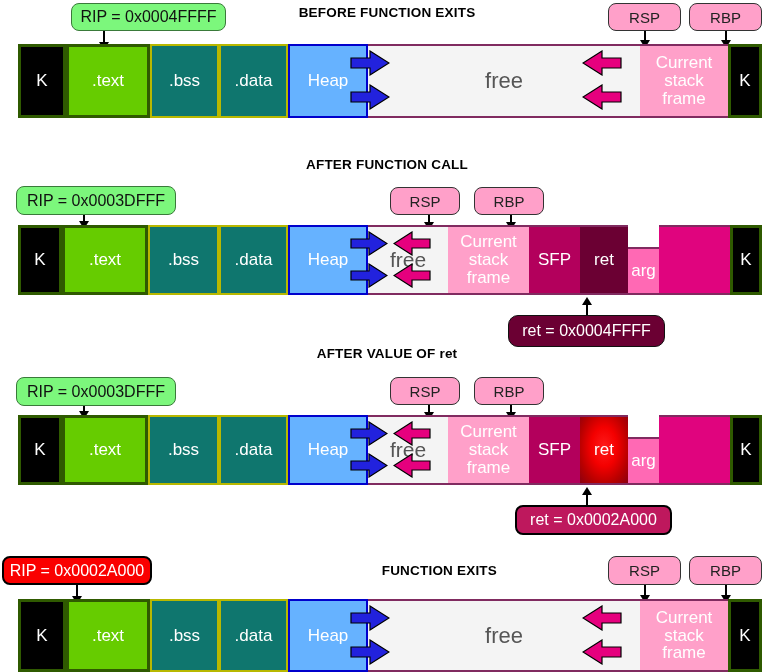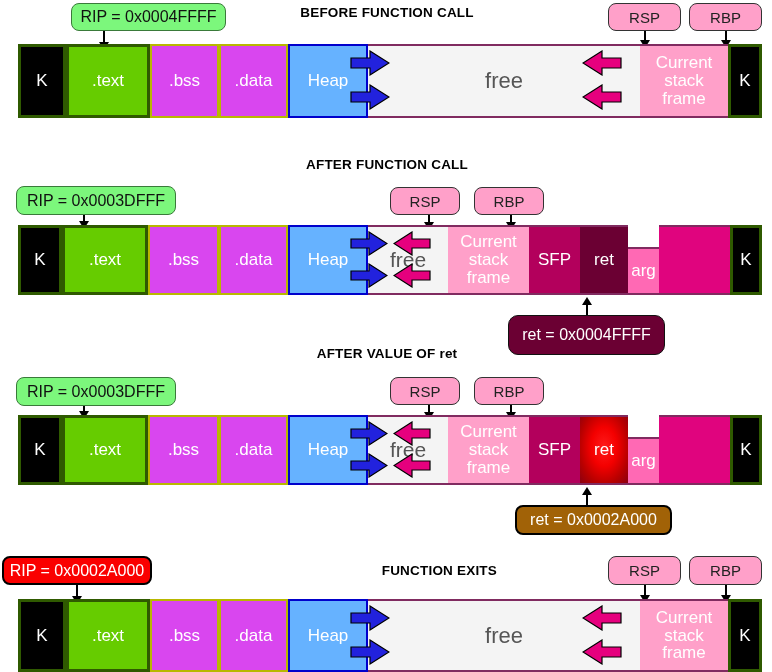--- a/index.html
+++ b/index.html
@@ -22,21 +22,21 @@
   .seg{
     position:absolute;box-sizing:border-box;top:0;bottom:0;
     display:flex;align-items:center;justify-content:center;
     color:#ffffff;font-size:17px;line-height:1.05;text-align:center;
     overflow:hidden;white-space:pre-line;
   }
   .seg.csf{font-size:17px;}
 
   .k{background:#000000;border:3px solid #2f5a00;}
   .text{background:#66cc00;border:3px solid #2f5a00;}
-  .bss,.data{background:#d946ef;border:2px solid #b8b800;}
+  .bss,.data{background:#0f766e;border:2px solid #b8b800;}
   .heap{background:#66b2ff;border:2px solid #0000cc;}
   .free{background:#f4f4f4;border-top:2px solid #802b60;border-bottom:2px solid #802b60;
         color:#555555;font-size:22px;}
   .free.narrow{font-size:21px;}
   .csfseg{background:#ffa0c9;border-top:2px solid #802b60;border-bottom:2px solid #802b60;}
   .sfp{background:#b3005c;border-top:2px solid #802b60;border-bottom:2px solid #802b60;}
   .ret{background:#6b0033;border-top:2px solid #802b60;border-bottom:2px solid #802b60;}
   .ret.hot{background:radial-gradient(ellipse at 50% 45%, #ff1a1a 0%, #f40000 38%, #b80000 72%, #8a0010 100%);}
   .arg{background:#ff69b4;border-top:2px solid #802b60;border-bottom:2px solid #802b60;margin-top:22px;}
   .rest{background:#e0047e;border-top:2px solid #802b60;border-bottom:2px solid #802b60;}
@@ -44,21 +44,21 @@
   
   .pill{
     position:absolute;box-sizing:border-box;
     display:flex;align-items:center;justify-content:center;
     border-radius:8px;font-size:16px;white-space:nowrap;
   }
   .pill.rip-green{background:#7cf77c;border:1.5px solid #3a7a3a;color:#111;}
   .pill.rip-red{background:#fa0000;border:2px solid #000;color:#fff;}
   .pill.reg{background:#ffa0c9;border:1.5px solid #333;color:#222;font-size:15px;}
   .pill.ret-dark{background:#6b0033;border:1.5px solid #111;color:#fff;border-radius:10px;}
-  .pill.ret-red{background:#a16207;border:2px solid #000;color:#fff;border-radius:8px;}
+  .pill.ret-red{background:#be185d;border:2px solid #000;color:#fff;border-radius:8px;}
 
   
   .conn{position:absolute;background:#000;width:1.6px;}
   .connhead{
     position:absolute;width:0;height:0;
     border-left:5px solid transparent;border-right:5px solid transparent;
   }
   .connhead.down{border-top:8px solid #000;}
   .connhead.up{border-bottom:8px solid #000;}
 
@@ -66,21 +66,21 @@
   .fat{position:absolute;}
   .fat svg{display:block;}
 </style>
 </head>
 <body>
 
 <div class="stage">
 
   <div>
 
-    <div class="heading" style="left:277px;top:5px;width:220px;">BEFORE FUNCTION CALL</div>
+    <div class="heading" style="left:277px;top:5px;width:220px;">BEFORE FUNCTION EXITS</div>
 
     <div class="pill rip-green" style="left:27px;top:3px;width:155px;height:28px;margin-left:44px;">RIP = 0x0004FFFF</div>
 
     <div class="conn" style="left:103px;top:31px;height:13px;"></div>
     <div class="connhead down" style="left:99px;top:42px;"></div>
 
     <div class="pill reg" style="left:608px;top:3px;width:73px;height:28px;">RSP</div>
     <div class="pill reg" style="left:689px;top:3px;width:73px;height:28px;">RBP</div>
     <div class="conn" style="left:644px;top:31px;height:12px;"></div>
     <div class="connhead down" style="left:640px;top:40px;"></div>
@@ -171,21 +171,21 @@
         </svg>
     </div>
     <div class="fat" style="left:393px;top:263px;">
       <svg width="38" height="25" viewBox="0 0 38 25">
           <polygon points="37,8 19,8 19,1 1,12.5 19,24 19,17 37,17" fill="#e6007e" stroke="#000" stroke-width="1.2"></polygon>
         </svg>
     </div>
 
     <div class="connhead up" style="left:582px;top:297px;"></div>
     <div class="conn" style="left:586px;top:303px;height:14px;"></div>
-    <div class="pill ret-dark" style="left:508px;top:315px;width:157px;height:40px;">ret = 0x0004FFFF</div>
+    <div class="pill ret-dark" style="left:508px;top:315px;width:157px;height:32px;">ret = 0x0004FFFF</div>
   </div>
 
   <div>
 
     <div class="heading" style="left:277px;top:346px;width:220px;">AFTER VALUE OF ret</div>
 
     <div class="pill rip-green" style="left:16px;top:377px;width:160px;height:29px;">RIP = 0x0003DFFF</div>
     <div class="conn" style="left:83px;top:406px;height:9px;"></div>
     <div class="connhead down" style="left:79px;top:411px;"></div>
 

